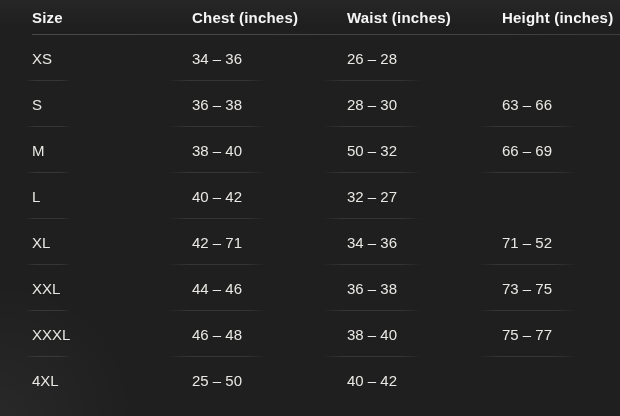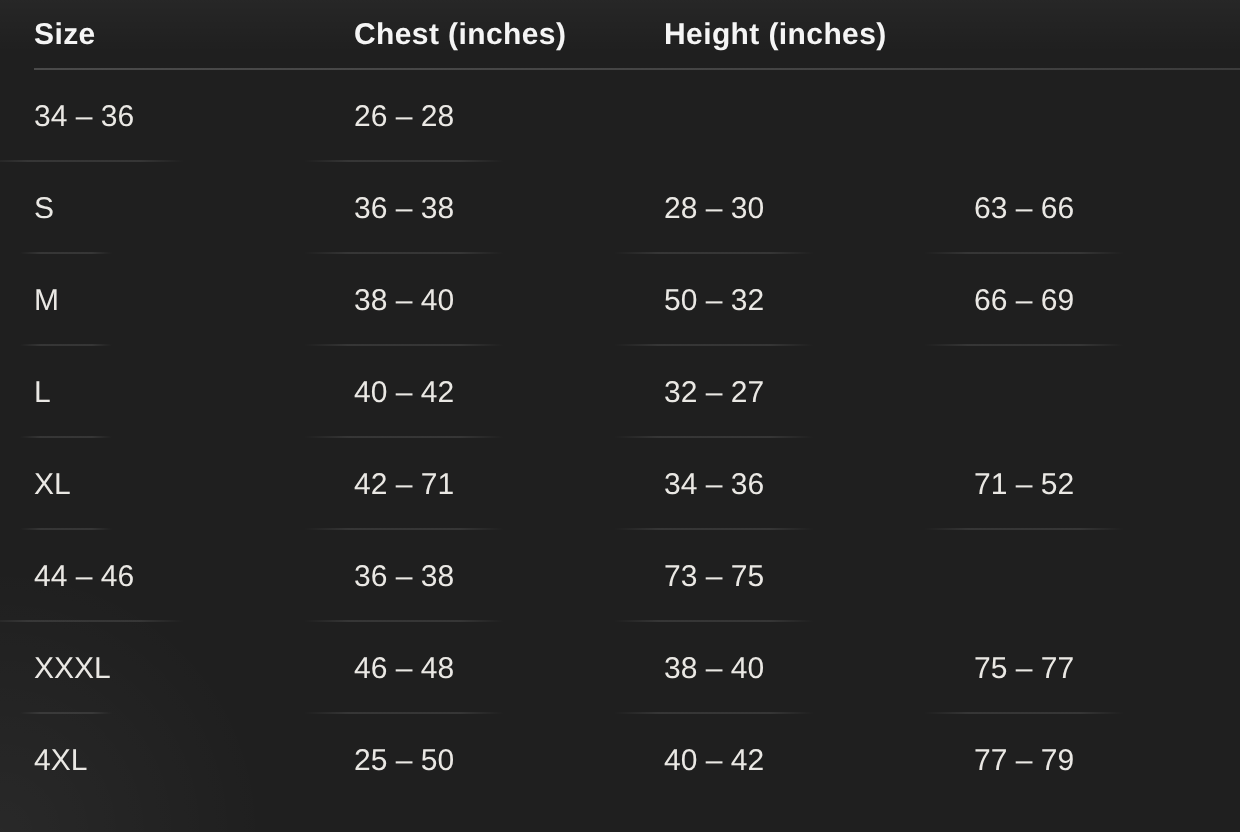--- a/index.html
+++ b/index.html
@@ -14,21 +14,21 @@
     overflow: hidden;
     background:
       linear-gradient(180deg, rgba(255,255,255,0.035) 0px, rgba(255,255,255,0) 26px),
       radial-gradient(circle at 0% 100%, rgba(255,255,255,0.045), rgba(255,255,255,0) 18%),
       #1f1f1f;
     font-family: "Liberation Sans", "DejaVu Sans", sans-serif;
   }
   .size-table {
     position: absolute;
     inset: 0;
-    padding-left: 17px;
+    padding-left: 32px;
     box-sizing: border-box;
   }
   .hrow, .drow {
     display: grid;
     grid-template-columns: 160px 155px 155px 1fr;
     align-items: center;
   }
   .hrow { height: 34px; }
   .hcell {
     color: #f5f5f5;
@@ -72,26 +72,28 @@
 </style>
 </head>
 <body>
 
 <div class="stage">
   <div class="size-table">
 
     <div class="hrow">
       <div class="hcell">Size</div>
       <div class="hcell">Chest (inches)</div>
+      <div class="hcell">Waist (inches)</div>
       <div class="hcell">Height (inches)</div>
     </div>
 
     <div class="header-divider"></div>
 
     <div class="drow">
+      <div class="dcell c-size">XS</div>
       <div class="dcell c-chest">34 – 36</div>
       <div class="dcell c-waist">26 – 28</div>
     </div>
 
     <div class="drow">
       <div class="dcell c-size">S</div>
       <div class="dcell c-chest">36 – 38</div>
       <div class="dcell c-waist">28 – 30</div>
       <div class="dcell c-height">63 – 66</div>
     </div>
@@ -110,33 +112,33 @@
     </div>
 
     <div class="drow">
       <div class="dcell c-size">XL</div>
       <div class="dcell c-chest">42 – 71</div>
       <div class="dcell c-waist">34 – 36</div>
       <div class="dcell c-height">71 – 52</div>
     </div>
 
     <div class="drow">
+      <div class="dcell c-size">XXL</div>
       <div class="dcell c-chest">44 – 46</div>
       <div class="dcell c-waist">36 – 38</div>
       <div class="dcell c-height">73 – 75</div>
     </div>
 
     <div class="drow">
       <div class="dcell c-size">XXXL</div>
       <div class="dcell c-chest">46 – 48</div>
       <div class="dcell c-waist">38 – 40</div>
       <div class="dcell c-height">75 – 77</div>
     </div>
 
     <div class="drow">
       <div class="dcell c-size">4XL</div>
       <div class="dcell c-chest">25 – 50</div>
       <div class="dcell c-waist">40 – 42</div>
-      <div class="dcell c-height">77 – 79</div>
     </div>
 
   </div>
 </div>
 
 </body></html>

